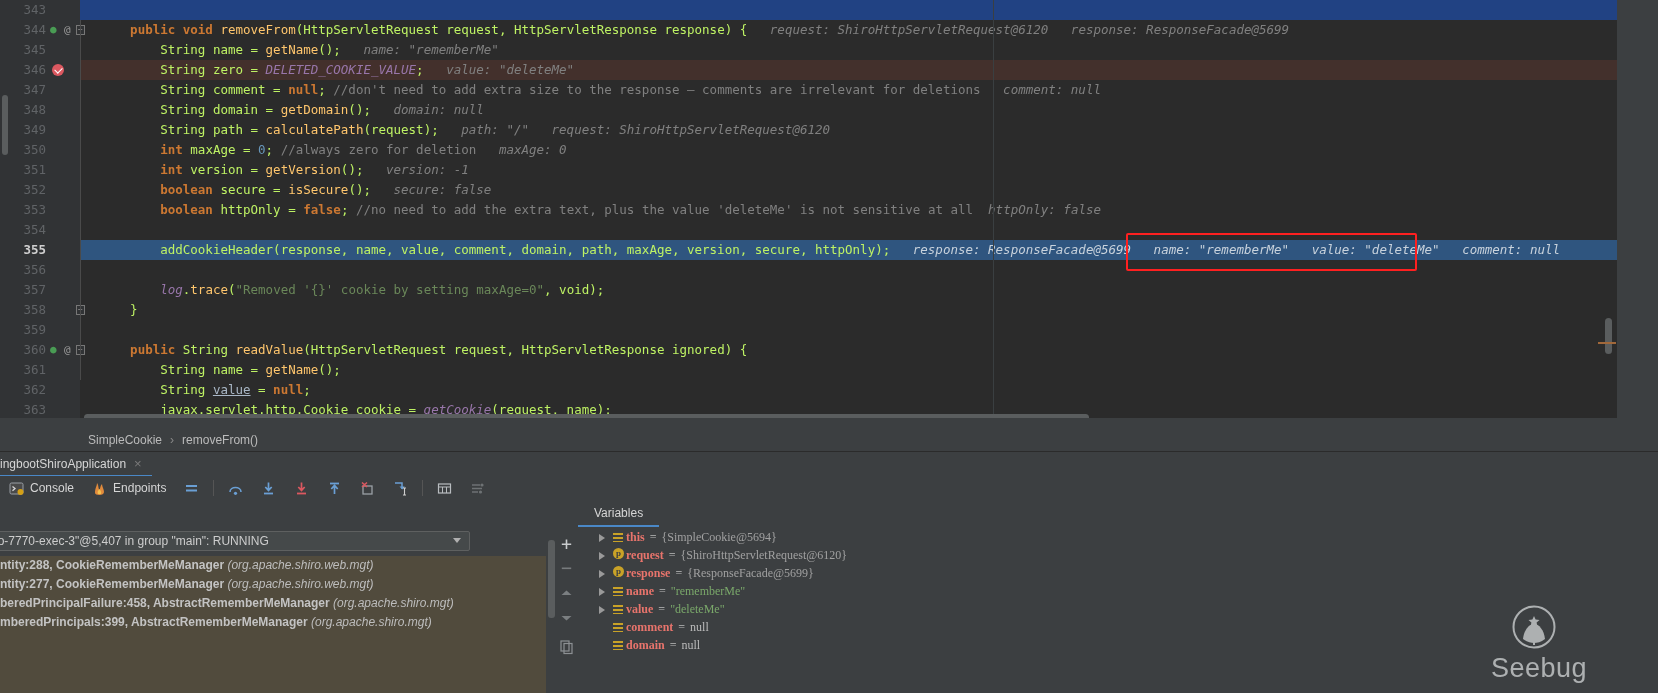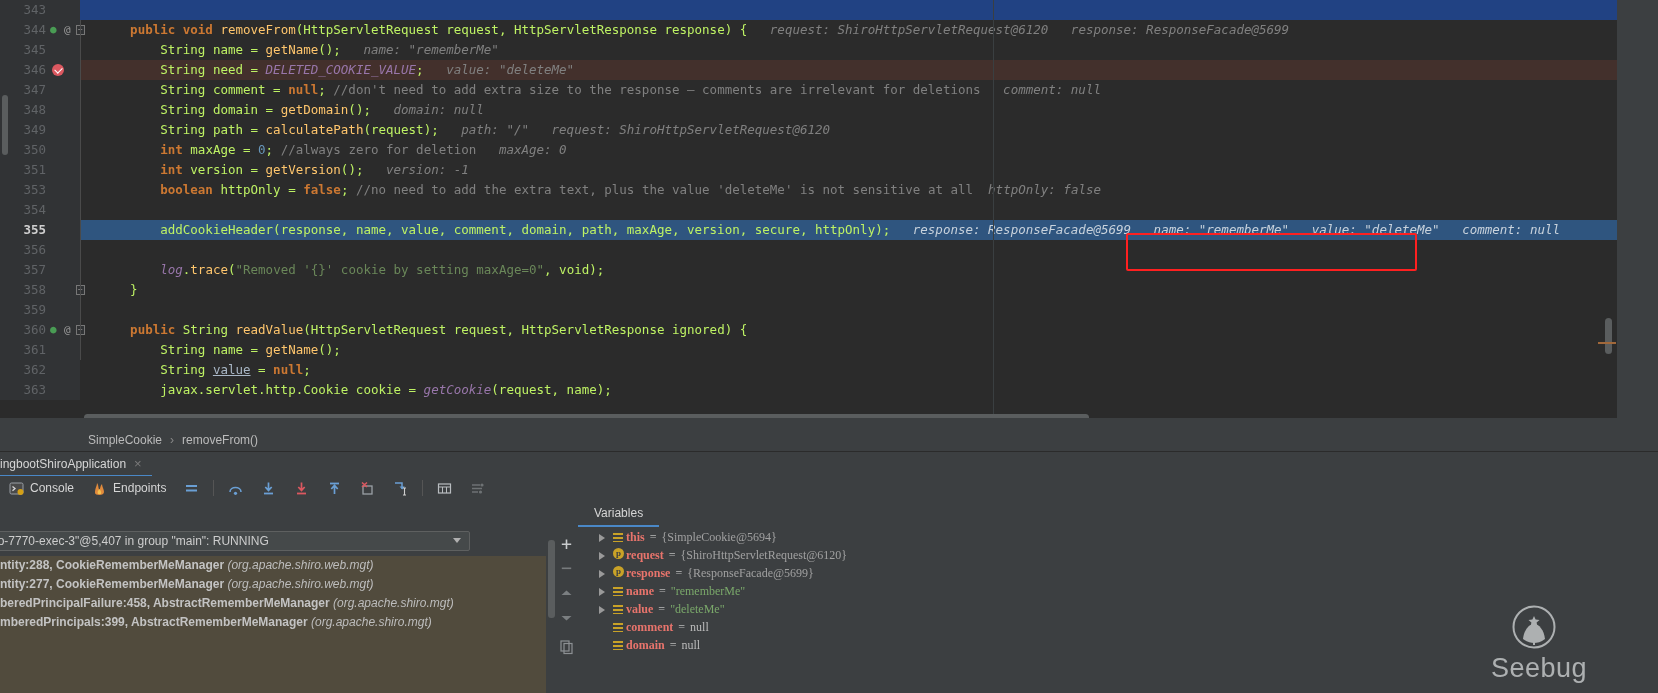--- a/index.html
+++ b/index.html
@@ -238,26 +238,27 @@
 </head>
 <body>
 
 <div class="app">
 
   <div class="editor">
     <div class="code-area">
         <div class="line cur"><div class="gutter"><span class="lnum">343</span></div><div class="code"></div></div>
         <div class="line"><div class="gutter"><span class="lnum">344</span><span class="gmark run">●</span><span class="gmark at">@</span><span class="fold">−</span></div><div class="folded-bar"></div><div class="code"><span class="txt">    </span><span class="kw">public </span><span class="kw">void </span><span class="mtd">removeFrom</span><span class="txt">(HttpServletRequest request, HttpServletResponse response) {</span><span class="hint">   request: ShiroHttpServletRequest@6120   response: ResponseFacade@5699</span></div></div>
         <div class="line"><div class="gutter"><span class="lnum">345</span></div><div class="folded-bar"></div><div class="code"><span class="txt">        String name = </span><span class="mtd">getName</span><span class="txt">();</span><span class="hint">   name: "rememberMe"</span></div></div>
-        <div class="line bp"><div class="gutter"><span class="lnum">346</span><span class="bpdot"></span></div><div class="folded-bar"></div><div class="code"><span class="txt">        String need = </span><span class="stat">DELETED_COOKIE_VALUE</span><span class="txt">;</span><span class="hint">   value: "deleteMe"</span></div></div>
+        <div class="line bp"><div class="gutter"><span class="lnum">346</span><span class="bpdot"></span></div><div class="folded-bar"></div><div class="code"><span class="txt">        String zero = </span><span class="stat">DELETED_COOKIE_VALUE</span><span class="txt">;</span><span class="hint">   value: "deleteMe"</span></div></div>
         <div class="line"><div class="gutter"><span class="lnum">347</span></div><div class="folded-bar"></div><div class="code"><span class="txt">        String comment = </span><span class="kw">null</span><span class="txt">;</span><span class="cmt"> //don't need to add extra size to the response — comments are irrelevant for deletions</span><span class="hint">   comment: null</span></div></div>
         <div class="line"><div class="gutter"><span class="lnum">348</span></div><div class="folded-bar"></div><div class="code"><span class="txt">        String domain = </span><span class="mtd">getDomain</span><span class="txt">();</span><span class="hint">   domain: null</span></div></div>
         <div class="line"><div class="gutter"><span class="lnum">349</span></div><div class="folded-bar"></div><div class="code"><span class="txt">        String path = </span><span class="mtd">calculatePath</span><span class="txt">(request);</span><span class="hint">   path: "/"   request: ShiroHttpServletRequest@6120</span></div></div>
         <div class="line"><div class="gutter"><span class="lnum">350</span></div><div class="folded-bar"></div><div class="code"><span class="txt">        </span><span class="kw">int </span><span class="txt">maxAge = </span><span class="num">0</span><span class="txt">;</span><span class="cmt"> //always zero for deletion</span><span class="hint">   maxAge: 0</span></div></div>
         <div class="line"><div class="gutter"><span class="lnum">351</span></div><div class="folded-bar"></div><div class="code"><span class="txt">        </span><span class="kw">int </span><span class="txt">version = </span><span class="mtd">getVersion</span><span class="txt">();</span><span class="hint">   version: -1</span></div></div>
+        <div class="line"><div class="gutter"><span class="lnum">352</span></div><div class="folded-bar"></div><div class="code"><span class="txt">        </span><span class="kw">boolean </span><span class="txt">secure = </span><span class="mtd">isSecure</span><span class="txt">();</span><span class="hint">   secure: false</span></div></div>
         <div class="line"><div class="gutter"><span class="lnum">353</span></div><div class="folded-bar"></div><div class="code"><span class="txt">        </span><span class="kw">boolean </span><span class="txt">httpOnly = </span><span class="kw">false</span><span class="txt">;</span><span class="cmt"> //no need to add the extra text, plus the value 'deleteMe' is not sensitive at all</span><span class="hint">  httpOnly: false</span></div></div>
         <div class="line"><div class="gutter"><span class="lnum">354</span></div><div class="folded-bar"></div><div class="code"></div></div>
         <div class="line sel"><div class="gutter"><span class="lnum">355</span></div><div class="folded-bar"></div><div class="code"><span class="txt">        </span><span class="txt">addCookieHeader</span><span class="txt">(response, name, value, comment, domain, path, maxAge, version, secure, httpOnly);</span><span class="hint">   response: ResponseFacade@5699</span><span class="hint">   name: "rememberMe"   value: "deleteMe"</span><span class="hint">   comment: null</span></div></div>
         <div class="line"><div class="gutter"><span class="lnum">356</span></div><div class="folded-bar"></div><div class="code"></div></div>
         <div class="line"><div class="gutter"><span class="lnum">357</span></div><div class="folded-bar"></div><div class="code"><span class="txt">        </span><span class="fld">log</span><span class="txt">.</span><span class="mtd">trace</span><span class="txt">(</span><span class="str">"Removed '{}' cookie by setting maxAge=0"</span><span class="txt">, void);</span></div></div>
         <div class="line"><div class="gutter"><span class="lnum">358</span><span class="fold">−</span></div><div class="folded-bar"></div><div class="code"><span class="txt">    }</span></div></div>
         <div class="line"><div class="gutter"><span class="lnum">359</span></div><div class="folded-bar"></div><div class="code"></div></div>
         <div class="line"><div class="gutter"><span class="lnum">360</span><span class="gmark run">●</span><span class="gmark at">@</span><span class="fold">−</span></div><div class="folded-bar"></div><div class="code"><span class="txt">    </span><span class="kw">public </span><span class="txt">String </span><span class="mtd">readValue</span><span class="txt">(HttpServletRequest request, HttpServletResponse ignored) {</span></div></div>
         <div class="line"><div class="gutter"><span class="lnum">361</span></div><div class="folded-bar"></div><div class="code"><span class="txt">        String name = </span><span class="mtd">getName</span><span class="txt">();</span></div></div>
         <div class="line"><div class="gutter"><span class="lnum">362</span></div><div class="code"><span class="txt">        String </span><span class="fldu">value</span><span class="txt"> = </span><span class="kw">null</span><span class="txt">;</span></div></div>

